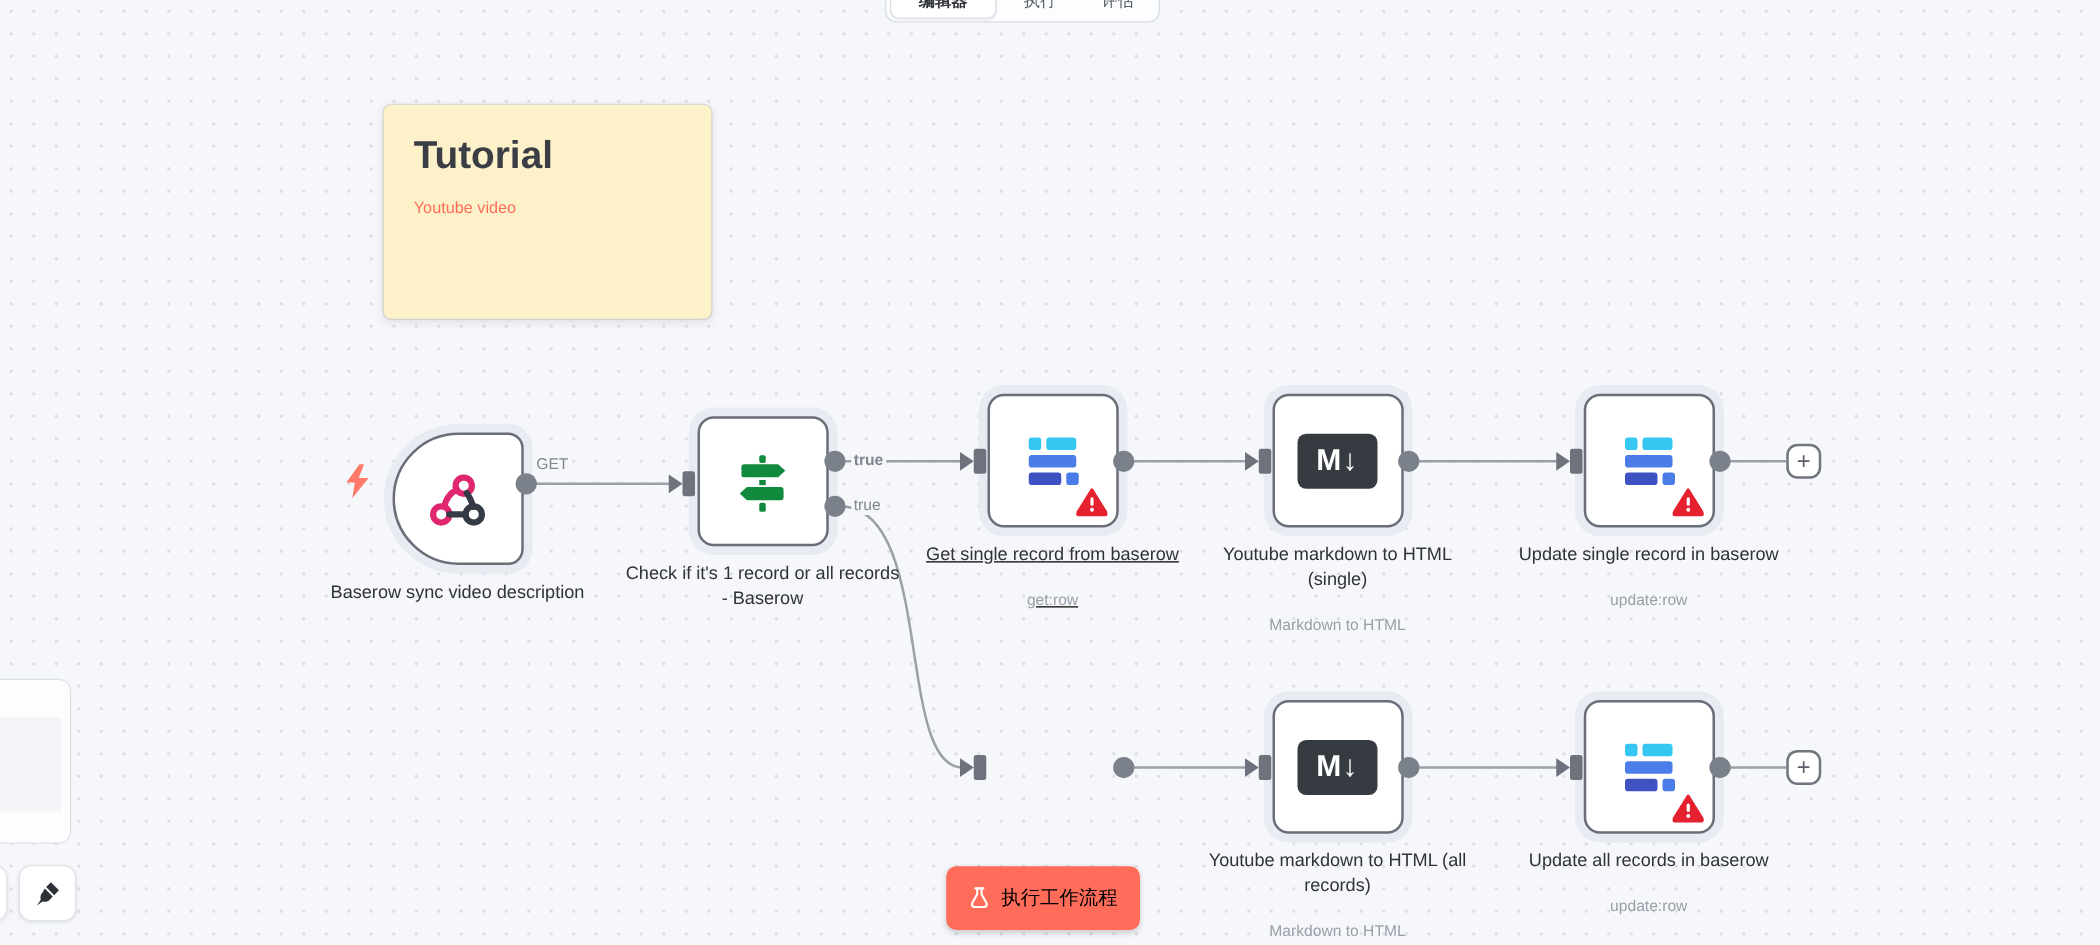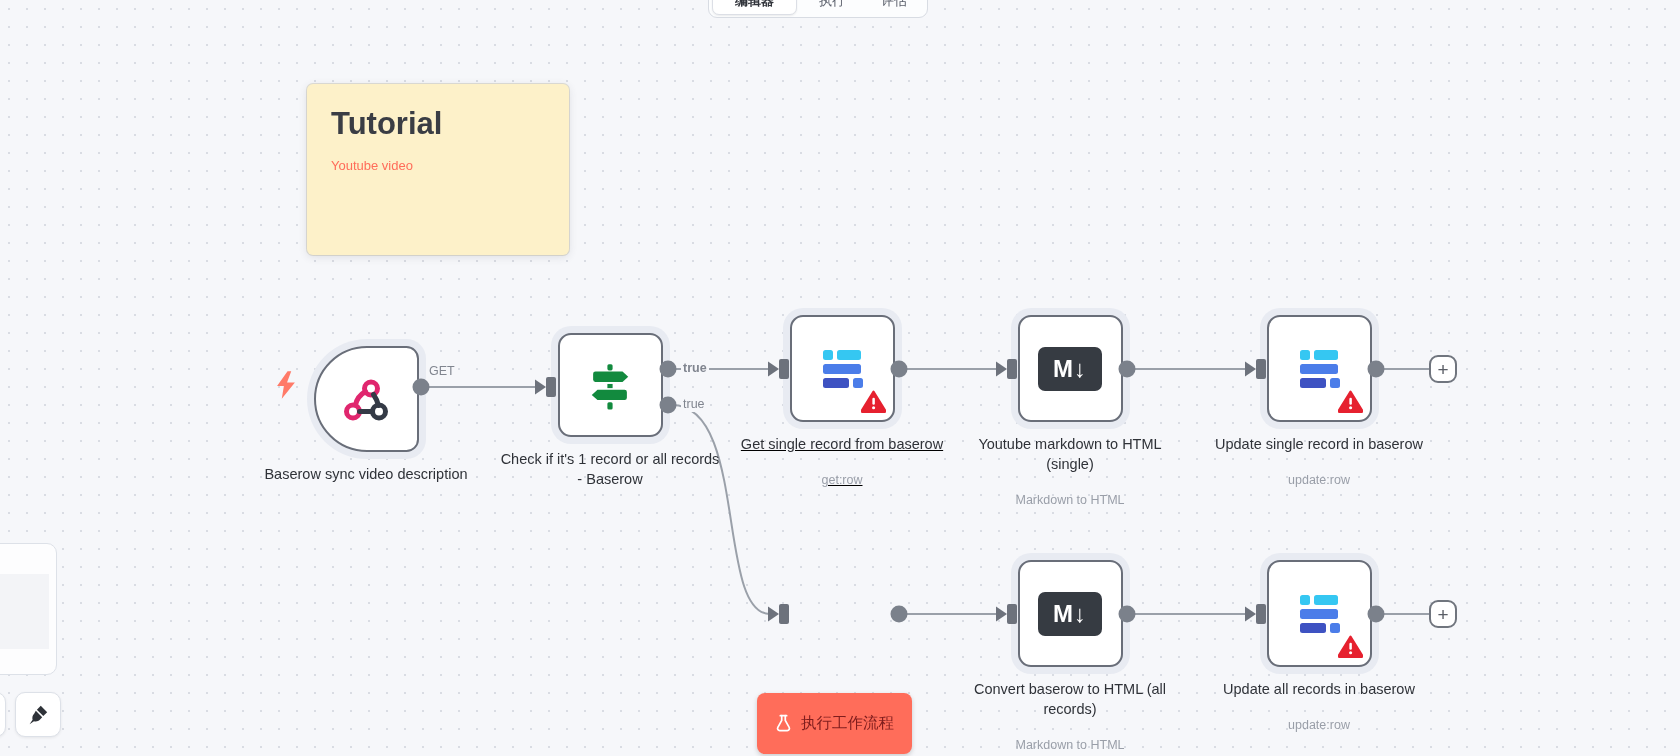--- a/index.html
+++ b/index.html
@@ -51,22 +51,22 @@
   .port-label{position:absolute;z-index:2;font-size:12.5px;color:#80858f;line-height:15px;
     background:var(--canvas);padding:0 2px;border-radius:3px;}
 
   .bolt{position:absolute;left:276px;top:371px;width:21px;height:28px;z-index:3;}
 
   .plus-btn{position:absolute;width:28px;height:28px;background:#fff;border:2px solid #70757e;
     border-radius:9px;z-index:3;display:flex;align-items:center;justify-content:center;
     font-size:19px;color:#5a5e66;line-height:1;cursor:pointer;}
 
   
-  .exec-btn{position:absolute;left:757px;top:693px;height:61px;padding:0 18px;z-index:6;
-    background:var(--accent);border:none;border-radius:8px;color:#7f1d1d;font-size:15.5px;
+  .exec-btn{position:absolute;left:757px;top:693px;height:51px;padding:0 18px;z-index:6;
+    background:var(--accent);border:none;border-radius:8px;color:#000000;font-size:15.5px;
     font-family:inherit;display:flex;align-items:center;gap:9px;cursor:pointer;
     box-shadow:0 2px 5px rgba(0,0,0,.18);}
 
   
   .side-panel{position:absolute;left:-36px;top:543px;width:93px;height:132px;z-index:5;
     background:#fdfdfe;border:1px solid #dde1e8;border-radius:10px;}
   .side-panel-inner{position:absolute;left:6px;top:30px;width:78px;height:75px;background:#f3f4f7;}
   .sq-btn{position:absolute;width:46px;height:45px;background:#fff;border:1px solid #dde1e8;
     border-radius:10px;z-index:5;display:flex;align-items:center;justify-content:center;
     box-shadow:0 1px 3px rgba(0,0,0,.07);cursor:pointer;}
@@ -184,21 +184,21 @@
     </div>
     <div class="node-label">Update single record in baserow</div>
     <div class="node-sub">update:row</div>
   </div>
 
 
   <div class="node-wrap" style="left:960px;top:560px;">
     <div class="node-box">
       <div class="md-chip">M↓</div>
     </div>
-    <div class="node-label">Convert baserow to HTML (all records)</div>
+    <div class="node-label">Youtube markdown to HTML (all records)</div>
     <div class="node-sub">Markdown to HTML</div>
   </div>
 
   <div class="node-wrap" style="left:1209px;top:560px;">
     <div class="node-box">
       <svg width="52" height="52" viewBox="0 0 52 52">
         <rect x="7" y="7" width="10" height="10" rx="2.5" fill="#35c7f2"></rect>
         <rect x="21" y="7" width="24" height="10" rx="2.5" fill="#35c7f2"></rect>
         <rect x="7" y="21" width="38" height="10" rx="2.5" fill="#4b7de9"></rect>
         <rect x="7" y="35" width="26" height="10" rx="2.5" fill="#3e52c2"></rect>

